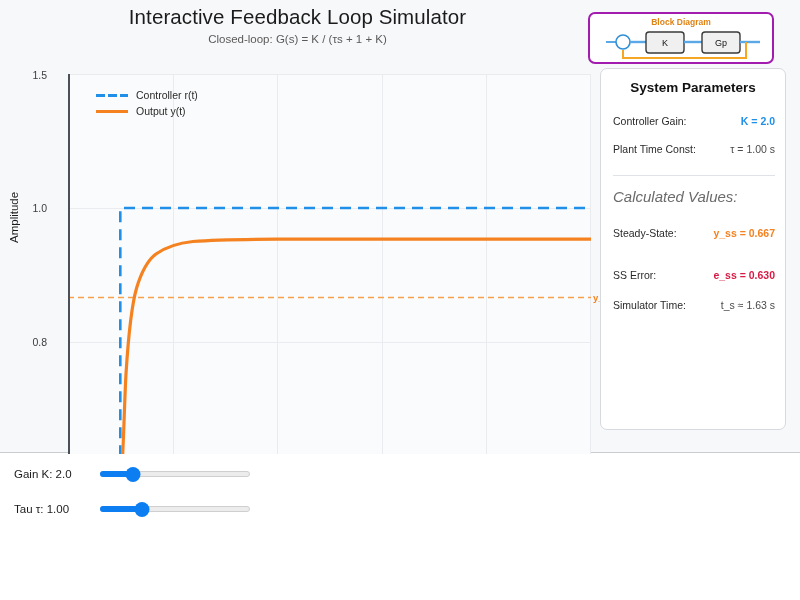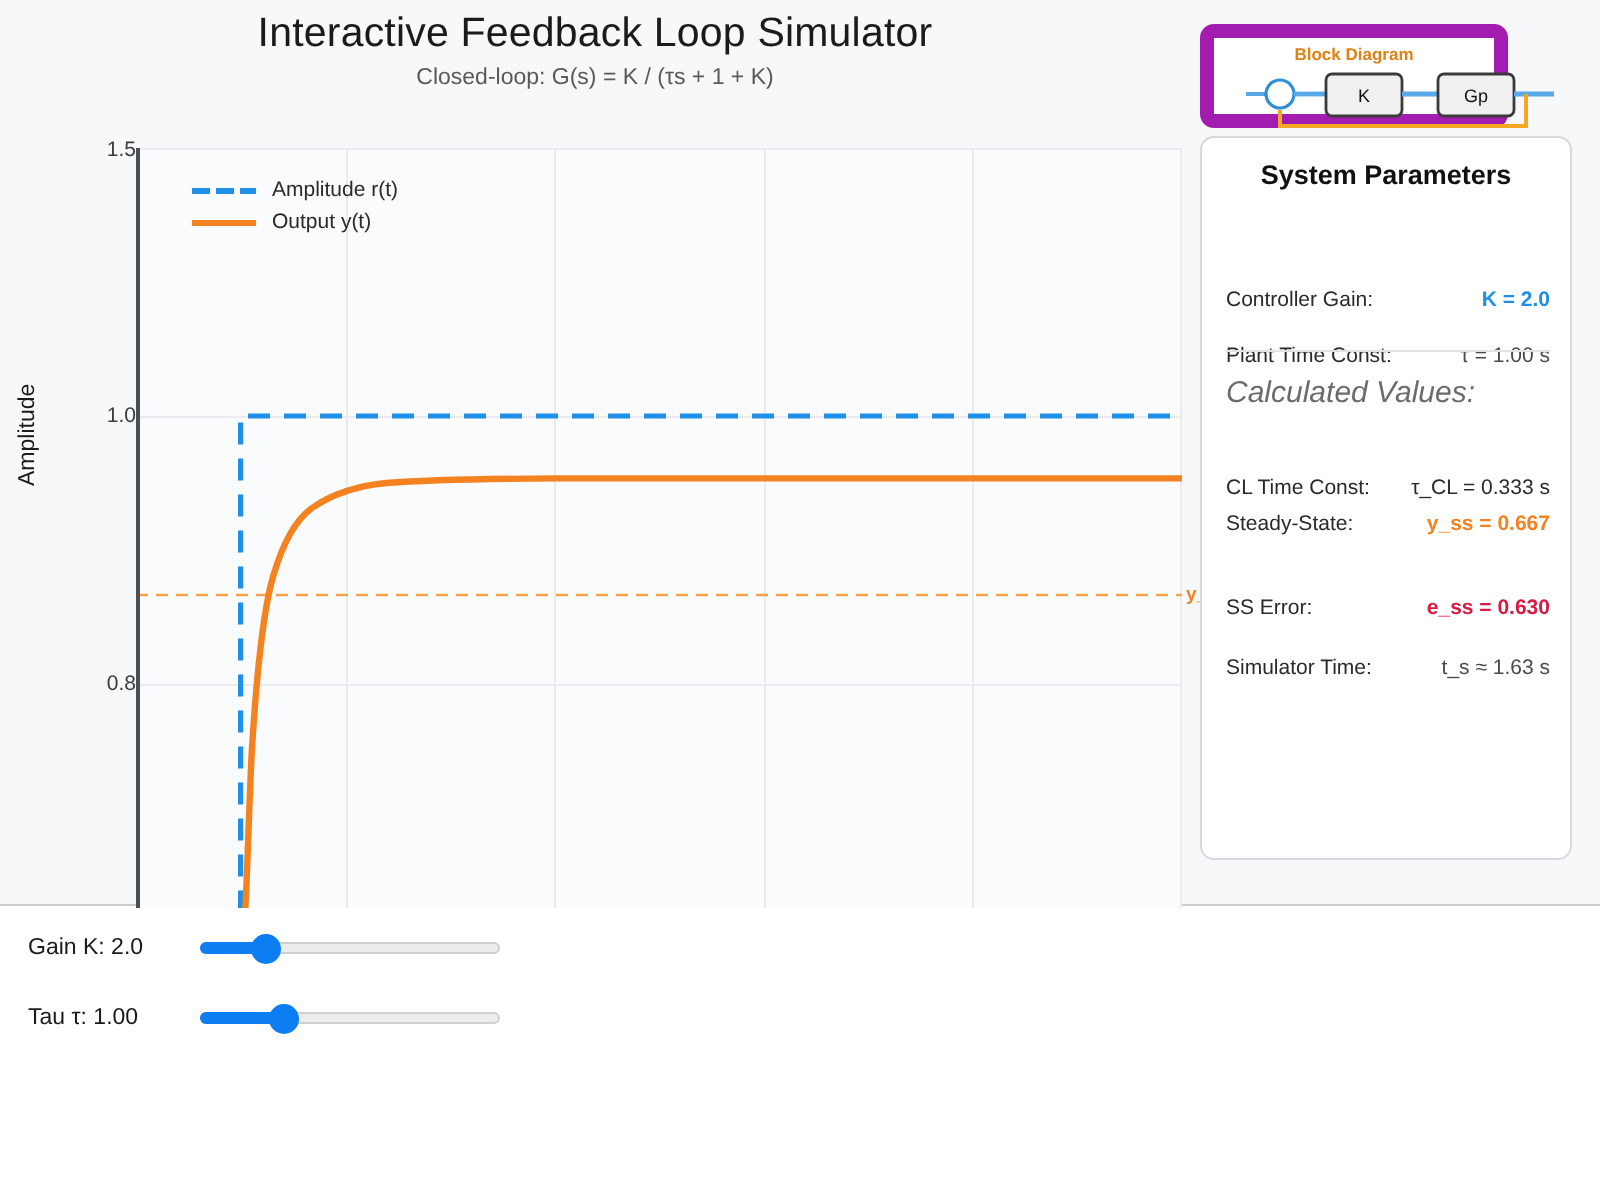--- a/index.html
+++ b/index.html
@@ -28,24 +28,24 @@
     font-size: 20.5px; color: #1b1b1b; font-weight: normal;
     letter-spacing: .1px;
   }
   .subtitle {
     position: absolute; left: 0; top: 33px; width: 595px;
     text-align: center;
     font-size: 11.5px; color: #5a5a5a;
   }
   
   .bd-card {
-    position: absolute; left: 600px; top: 12px;
-    width: 154px; height: 52px;
-    background: #ffffff;
-    border: 7px solid #a21caf;
+    position: absolute; left: 588px; top: 12px;
+    width: 186px; height: 52px;
+    background: #ffffff;
+    border: 2px solid #a21caf;
     border-radius: 7px;
     box-sizing: border-box;
   }
   .bd-title {
     position: absolute; left: 0; top: 3px; width: 100%;
     text-align: center; font-size: 8.5px; font-weight: bold;
     color: #e08214;
   }
   .bd-svg { position: absolute; left: 0; top: 14px; }
   
@@ -71,21 +71,21 @@
   }
   .gridline-h {
     position: absolute; left: 0; width: 100%; height: 1px;
     background: #e9ebee;
   }
   .gridline-v {
     position: absolute; top: 0; width: 1px; height: 100%;
     background: #e9ebee;
   }
   .ytick {
-    position: absolute; right: 100%; margin-right: 0;
+    position: absolute; right: 100%; margin-right: 21px;
     font-size: 10.5px; color: #3c3c3c; white-space: nowrap;
     transform: translateY(-50%);
   }
   .xtick {
     position: absolute; top: 100%; margin-top: 5px;
     font-size: 10.5px; color: #3c3c3c; white-space: nowrap;
     transform: translateX(-50%);
   }
   .ylabel {
     position: absolute; left: -2px; top: 175px;
@@ -122,21 +122,21 @@
     border-radius: 7px;
     box-sizing: border-box;
   }
   .params-title {
     position: absolute; left: 0; top: 11px; width: 100%;
     text-align: center; font-size: 13.5px; font-weight: bold; color: #111;
   }
   .prow {
     position: absolute; left: 12px; width: 162px;
     display: flex; justify-content: space-between; align-items: baseline;
-    font-size: 10.5px; color: #2a2a2a; white-space: nowrap; margin-top: 29px;
+    font-size: 10.5px; color: #2a2a2a; white-space: nowrap;
   }
   .prow .pval { font-weight: bold; }
   .pval.plain { font-weight: normal; color: #4a4a4a; }
   .divider {
     position: absolute; left: 12px; width: 162px; height: 1px;
     background: #dfe2e6;
   }
   .calc-label {
     position: absolute; left: 12px;
     font-size: 15px; font-style: italic; color: #6b6b6b;
@@ -250,21 +250,21 @@
         <div class="axis-left"></div>
         <div class="axis-bottom"></div>
 
         <div class="legend">
           <div class="legend-row">
             <span class="legend-swatch">
               <i style="left:0;width:9px"></i>
                 <i style="left:12px;width:9px"></i>
                 <i style="left:24px;width:8px"></i>
             </span>
-            <span>Amplitude r(t)</span>
+            <span>Controller r(t)</span>
           </div>
           <div class="legend-row">
             <span class="legend-swatch solid">
                 <i></i>
               </span>
             <span>Output y(t)</span>
           </div>
         </div>
 
         <div class="ssann" style="left:525px; top:218px;">y_ss</div>
@@ -283,24 +283,20 @@
       </div>
       <div class="prow" style="top:74px">
         <span>Plant Time Const:</span>
         <span class="pval plain">τ = 1.00 s</span>
       </div>
 
       <div class="divider" style="top:106px"></div>
 
       <div class="calc-label" style="top:119px">Calculated Values:</div>
 
-      <div class="prow" style="top:140px">
-        <span>CL Time Const:</span>
-        <span class="pval plain" style="color:#2a2a2a">τ_CL = 0.333 s</span>
-      </div>
       <div class="prow" style="top:158px">
         <span>Steady-State:</span>
         <span class="pval" style="color:#f58220">y_ss = 0.667</span>
       </div>
       <div class="prow" style="top:200px">
         <span>SS Error:</span>
         <span class="pval" style="color:#d81b45">e_ss = 0.630</span>
       </div>
       <div class="prow" style="top:230px">
         <span>Simulator Time:</span>

